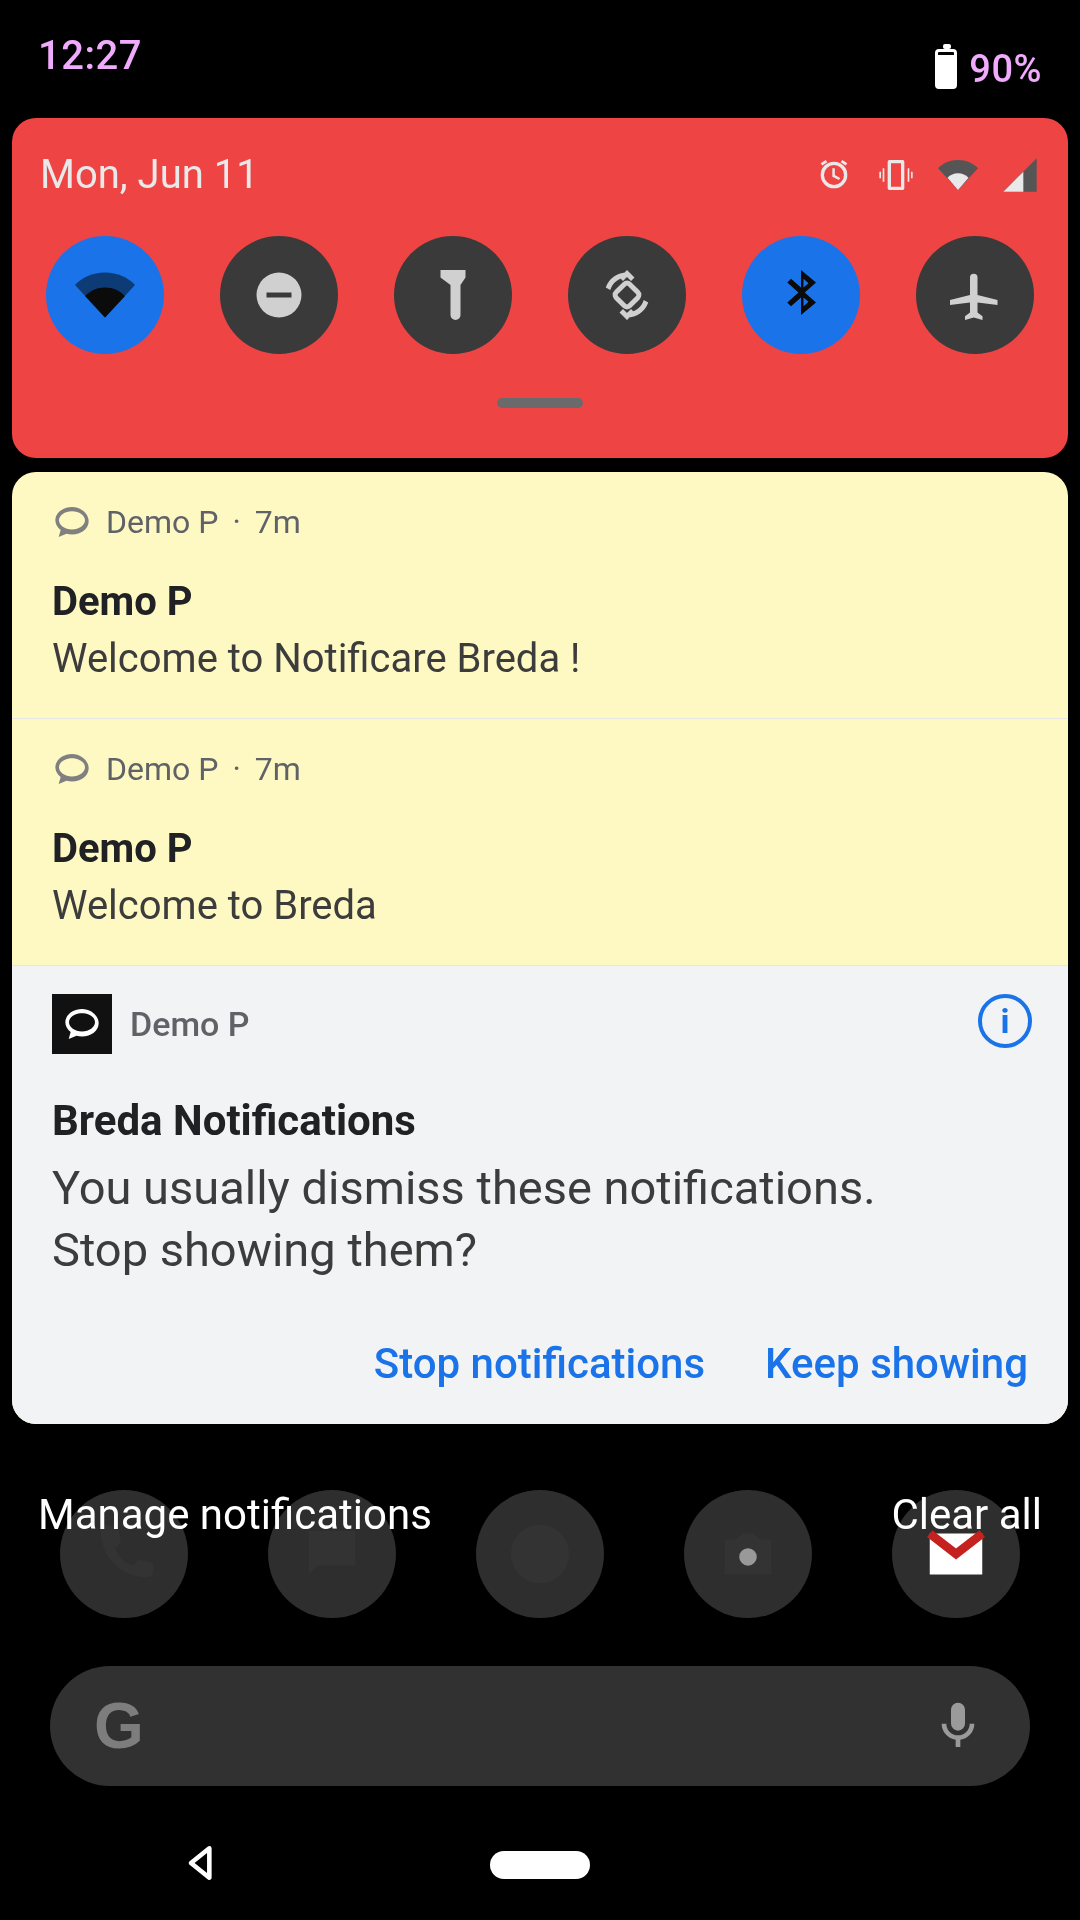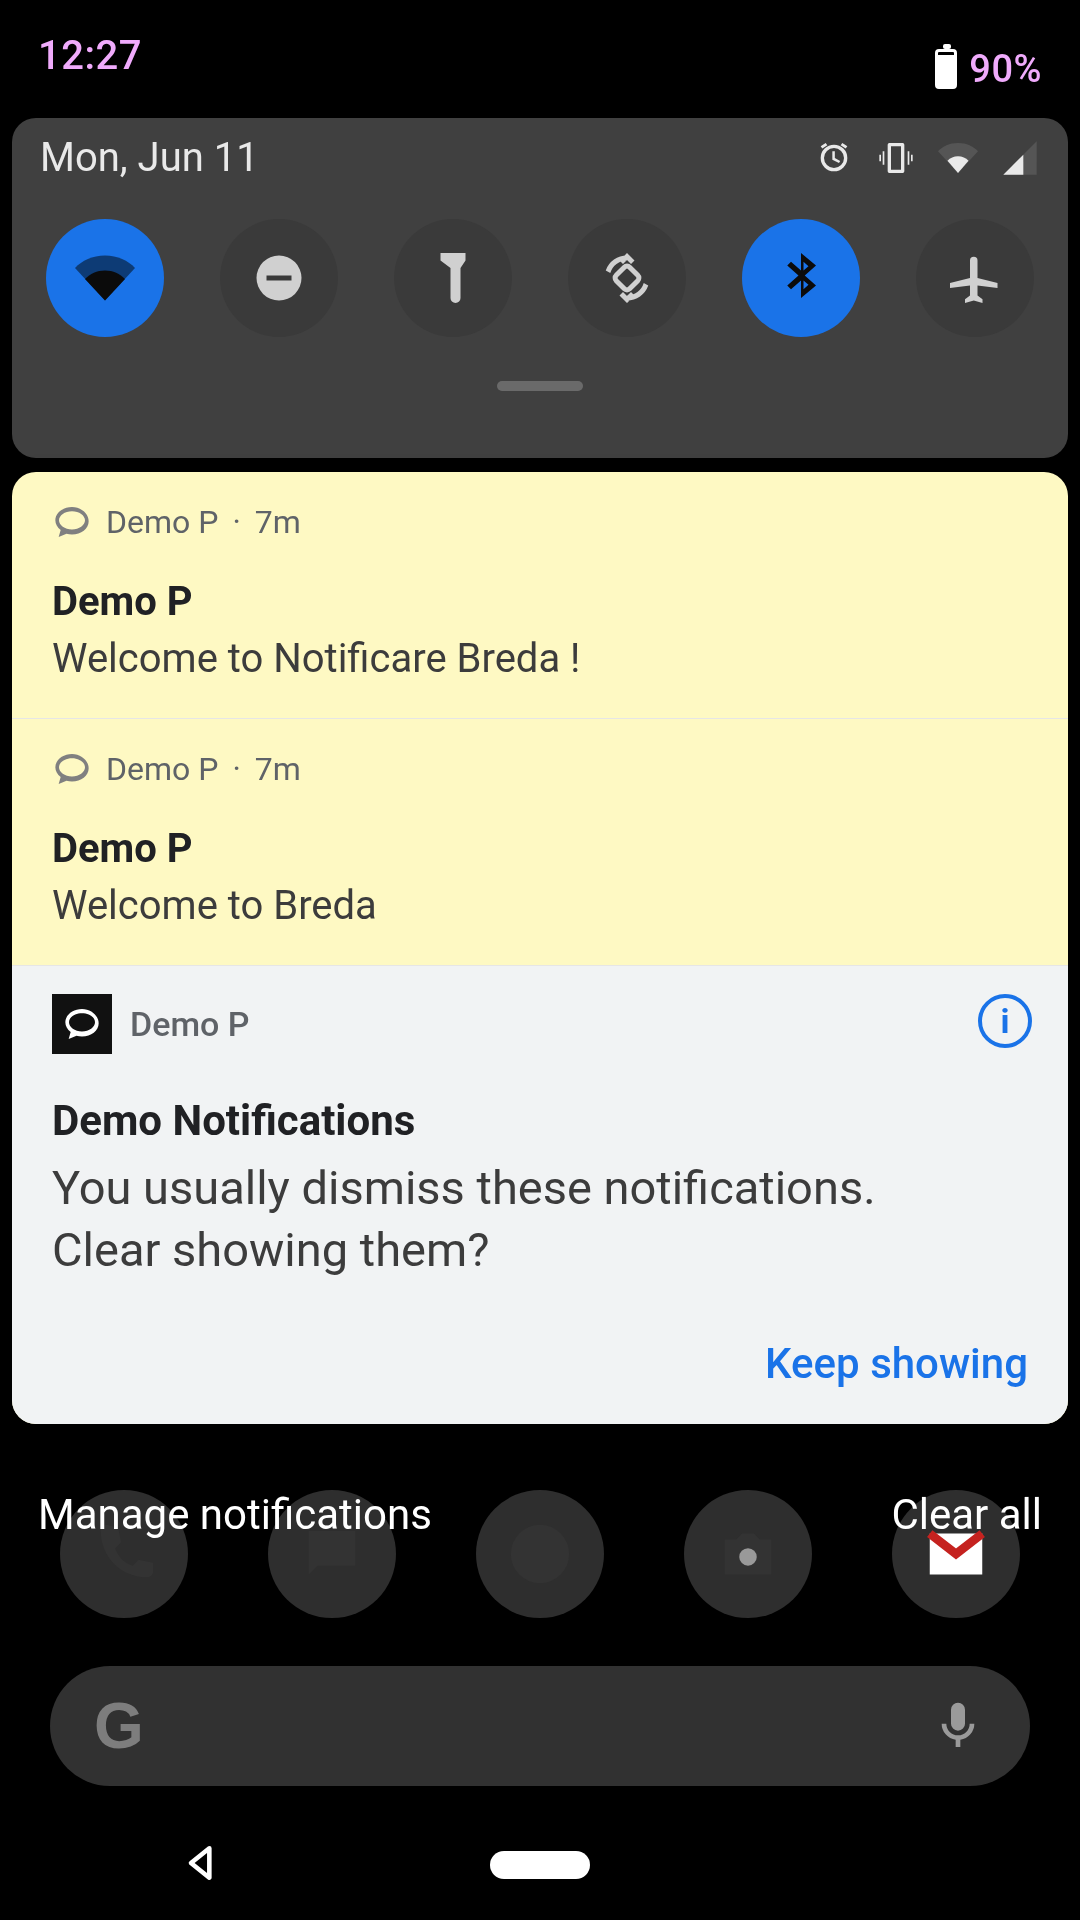--- a/index.html
+++ b/index.html
@@ -7,21 +7,21 @@
   .screen { position: relative; width: 1080px; height: 1920px; background: #000; }
 
   
   .status-bar { position: absolute; top: 0; left: 0; right: 0; height: 110px; display: flex; align-items: center; justify-content: space-between; padding: 1px 38px; color: #f0abfc; font-size: 40px; font-weight: 500; letter-spacing: 0.5px; }
   .status-right { display: flex; align-items: center; gap: 12px; font-size: 38px; margin-top: 28px; }
   .battery-icon { width: 22px; height: 40px; border: 3px solid #fff; border-radius: 4px; position: relative; display: inline-block; }
   .battery-icon::before { content:""; position:absolute; top:-8px; left:5px; width:8px; height:5px; background:#fff; border-radius:2px; }
   .battery-icon::after { content:""; position:absolute; bottom:0; left:0; right:0; height:90%; background:#fff; }
 
   
-  .qs-panel { position:absolute; top:118px; left:12px; right:12px; height:340px; background:#404040; border-radius:24px; padding:16px 28px 10px; }
+  .qs-panel { position:absolute; top:118px; left:12px; right:12px; height:340px; background:#ef4444; border-radius:24px; padding:33px 28px 10px; }
   .qs-header { display:flex; align-items:center; justify-content:space-between; color:#e9e9e9; font-size:40px; font-weight:400; }
   .qs-status-icons { display:flex; align-items:center; gap:22px; }
   .qs-status-icons svg { width:40px; height:40px; fill:#e9e9e9; }
   .qs-tiles { display:flex; justify-content:space-between; margin-top:38px; padding:0 6px; }
   .qs-tile { width:118px; height:118px; border-radius:50%; background:#3a3a3a; display:flex; align-items:center; justify-content:center; }
   .qs-tile.active { background:#1a73e8; }
   .qs-tile svg { width:60px; height:60px; fill:#d0d0d0; }
   .qs-tile.active svg { fill:#0b0b0b; }
   .qs-tile.active svg.wifi { fill:#0b0b0b; }
   .qs-handle { width:86px; height:10px; background:#6a6a6a; border-radius:5px; margin:44px auto 0; }
@@ -195,26 +195,27 @@
     <div class="notif system">
       <div class="head-row">
         <span class="sq-icon">
             <svg viewBox="0 0 24 24">
               <path d="M12 3C6.5 3 2 6.6 2 11c0 2.3 1.2 4.3 3.2 5.8L4 21l4.7-2c1 .3 2.1.5 3.3.5 5.5 0 10-3.6 10-8S17.5 3 12 3zm0 13.5c-4.3 0-7.8-2.5-7.8-5.5S7.7 5.5 12 5.5s7.8 2.5 7.8 5.5-3.5 5.5-7.8 5.5z"></path>
             </svg>
           </span>
         <span>Demo P</span>
       </div>
       <div class="info-btn">i</div>
-      <div class="sys-title">Demo Notifications</div>
+      <div class="sys-title">Breda Notifications</div>
       <div class="sys-body">
         <div>You usually dismiss these notifications.</div>
-        <div>Clear showing them?</div>
+        <div>Stop showing them?</div>
       </div>
       <div class="actions">
+        <span class="act">Stop notifications</span>
         <span class="act">Keep showing</span>
       </div>
     </div>
 
   </div>
 
   <div class="notif-footer">
     <span>Manage notifications</span>
     <span>Clear all</span>
   </div>

